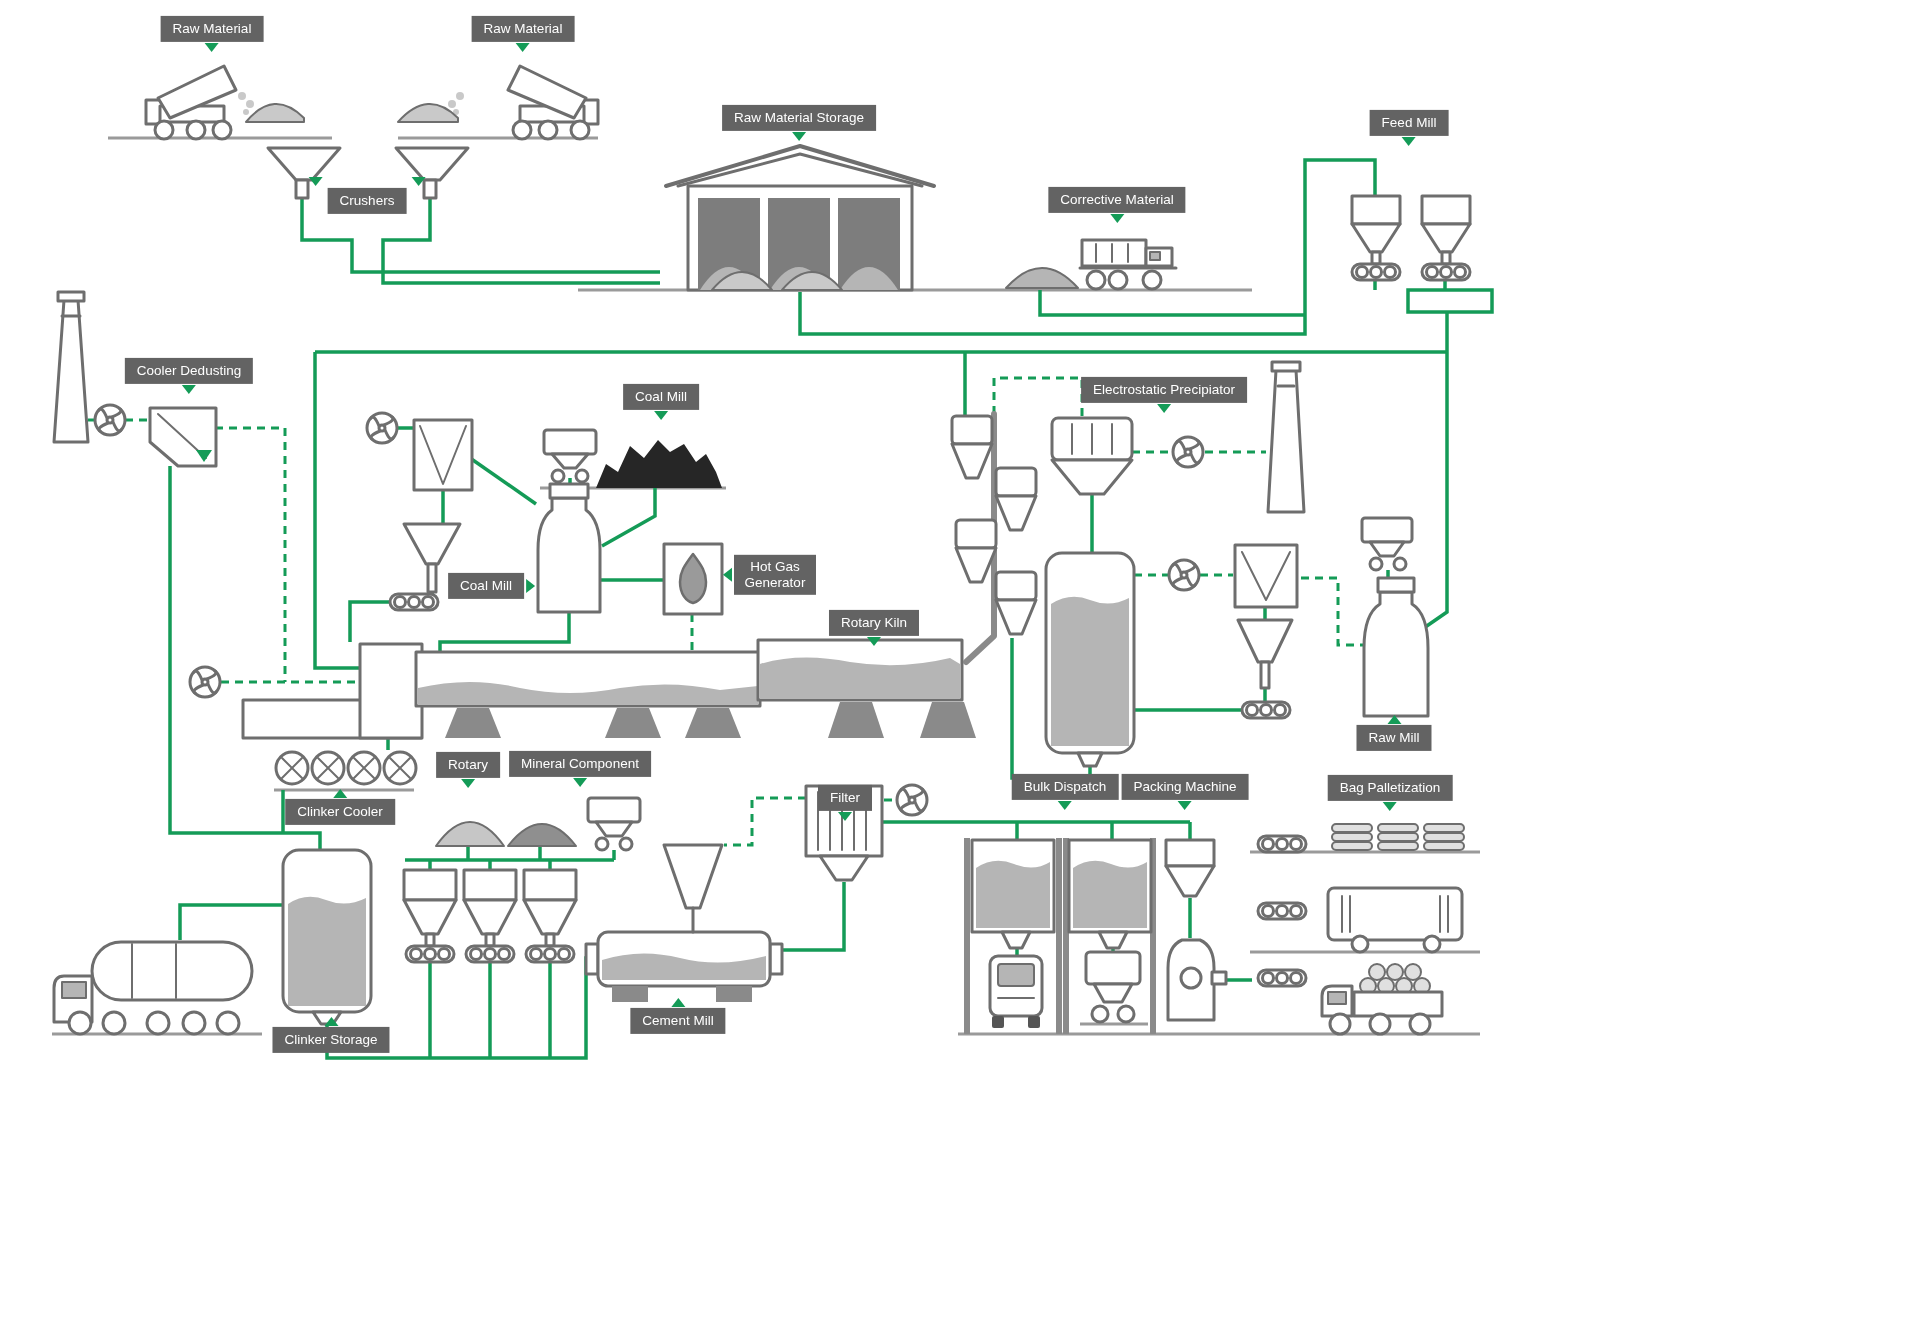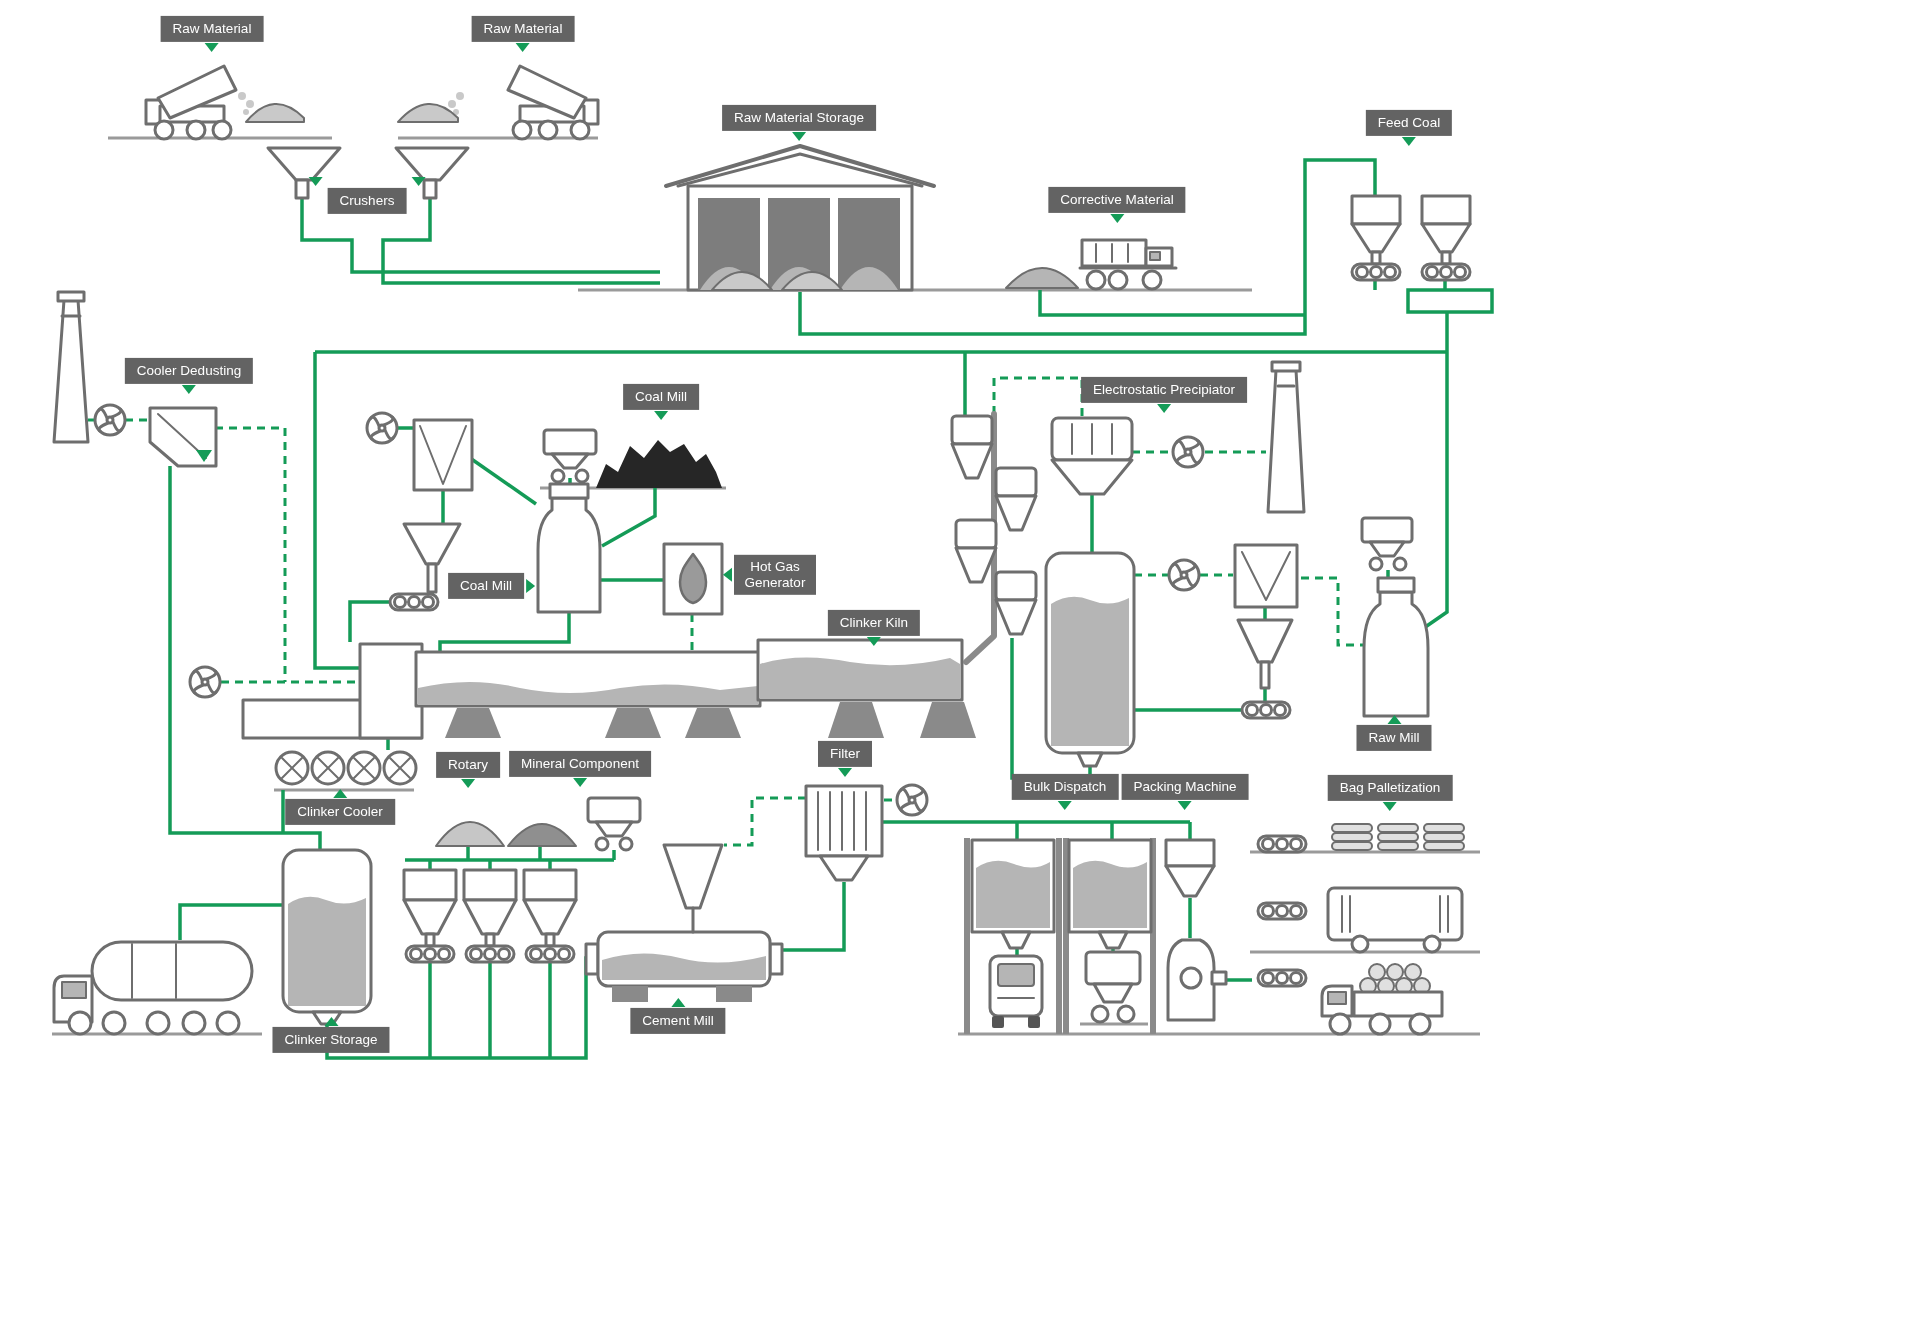--- a/index.html
+++ b/index.html
@@ -451,31 +451,31 @@
         <circle cx="1380" cy="1024" r="10" fill="#fff"></circle>
         <circle cx="1420" cy="1024" r="10" fill="#fff"></circle>
   </g>
 </svg>
 
 <div class="label" style="left:212px;top:29px"><span>Raw Material</span><i class="tri down"></i></div>
 <div class="label" style="left:523px;top:29px"><span>Raw Material</span><i class="tri down"></i></div>
 <div class="label" style="left:799px;top:118px"><span>Raw Material Storage</span><i class="tri down"></i></div>
 <div class="label" style="left:367px;top:201px"><span>Crushers</span><i class="tri crl"></i><i class="tri crr"></i></div>
 <div class="label" style="left:1117px;top:200px"><span>Corrective Material</span><i class="tri down"></i></div>
-<div class="label" style="left:1409px;top:123px"><span>Feed Coal</span><i class="tri down"></i></div>
+<div class="label" style="left:1409px;top:123px"><span>Feed Mill</span><i class="tri down"></i></div>
 <div class="label" style="left:189px;top:371px"><span>Cooler Dedusting</span><i class="tri down"></i></div>
 <div class="label" style="left:661px;top:397px"><span>Coal Mill</span><i class="tri down"></i></div>
 <div class="label" style="left:1164px;top:390px"><span>Electrostatic Precipiator</span><i class="tri down"></i></div>
 <div class="label" style="left:486px;top:586px"><span>Coal Mill</span><i class="tri right"></i></div>
 <div class="label wrap" style="left:775px;top:575px"><span>Hot Gas Generator</span><i class="tri left"></i></div>
-<div class="label" style="left:874px;top:623px"><span>Clinker Kiln</span><i class="tri down"></i></div>
+<div class="label" style="left:874px;top:623px"><span>Rotary Kiln</span><i class="tri down"></i></div>
 <div class="label" style="left:1394px;top:738px"><span>Raw Mill</span><i class="tri up"></i></div>
 <div class="label" style="left:340px;top:812px"><span>Clinker Cooler</span><i class="tri up"></i></div>
 <div class="label" style="left:468px;top:765px"><span>Rotary</span><i class="tri down"></i></div>
 <div class="label" style="left:580px;top:764px"><span>Mineral Component</span><i class="tri down"></i></div>
-<div class="label" style="left:845px;top:754px"><span>Filter</span><i class="tri down"></i></div>
+<div class="label" style="left:845px;top:798px"><span>Filter</span><i class="tri down"></i></div>
 <div class="label" style="left:1065px;top:787px"><span>Bulk Dispatch</span><i class="tri down"></i></div>
 <div class="label" style="left:1185px;top:787px"><span>Packing Machine</span><i class="tri down"></i></div>
 <div class="label" style="left:1390px;top:788px"><span>Bag Palletization</span><i class="tri down"></i></div>
 <div class="label" style="left:331px;top:1040px"><span>Clinker Storage</span><i class="tri up"></i></div>
 <div class="label" style="left:678px;top:1021px"><span>Cement Mill</span><i class="tri up"></i></div>
 
 </div>
 
 </body></html>

